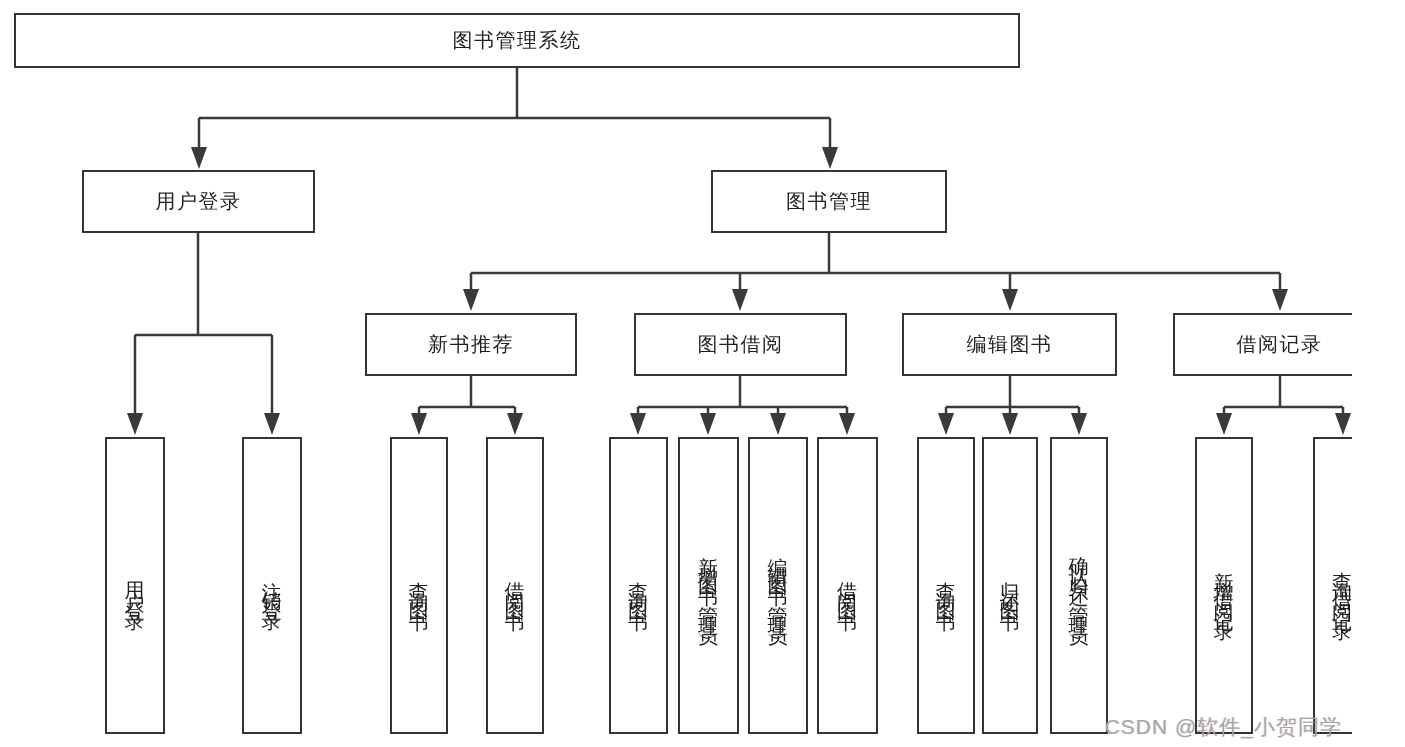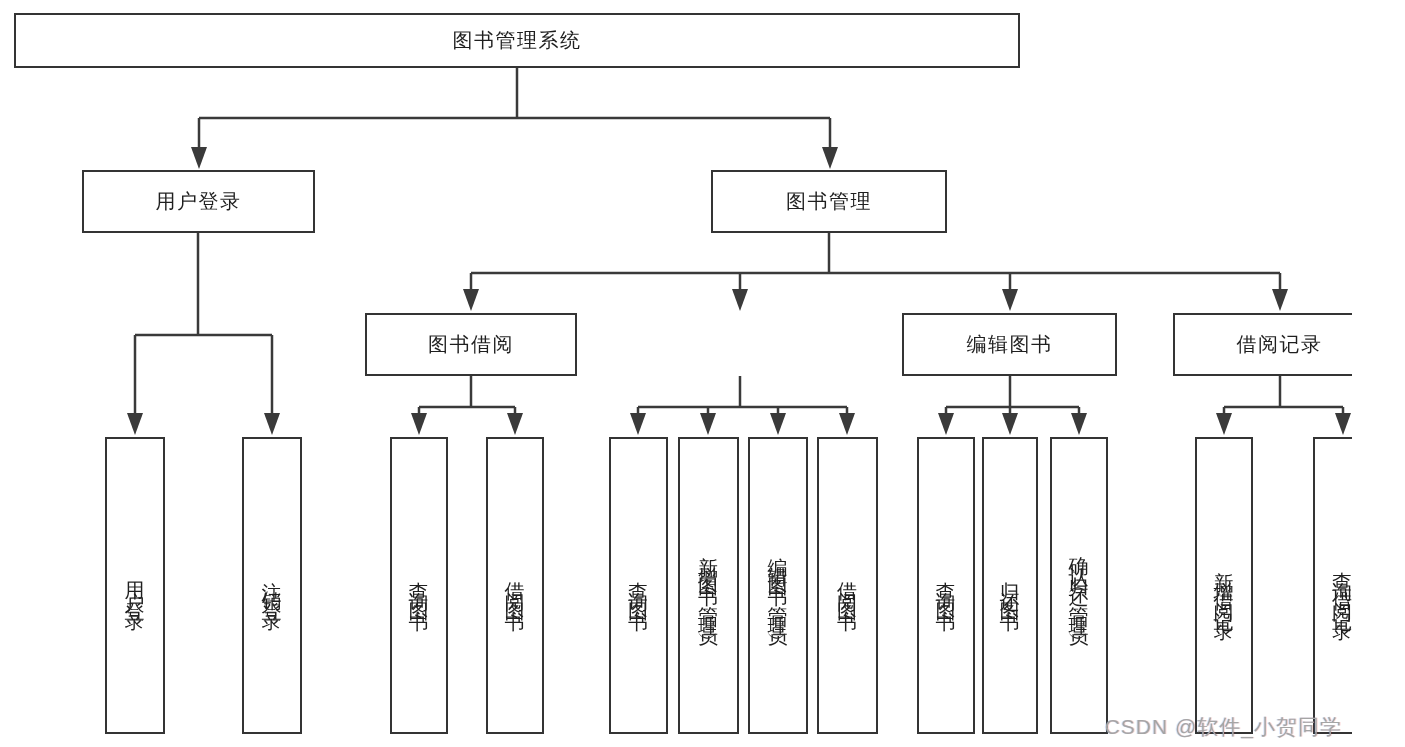--- a/index.html
+++ b/index.html
@@ -118,20 +118,23 @@
   </div>
 
   <div class="hbox" style="left:82px;top:170px;width:233px;height:63px">
     <span>用户登录</span>
   </div>
   <div class="hbox" style="left:711px;top:170px;width:236px;height:63px">
     <span>图书管理</span>
   </div>
 
   <div class="hbox" style="left:365px;top:313px;width:212px;height:63px">
+    <span>新书推荐</span>
+  </div>
+  <div class="hbox" style="left:634px;top:313px;width:213px;height:63px">
     <span>图书借阅</span>
   </div>
   <div class="hbox" style="left:902px;top:313px;width:215px;height:63px">
     <span>编辑图书</span>
   </div>
   <div class="hbox" style="left:1173px;top:313px;width:213px;height:63px">
     <span>借阅记录</span>
   </div>
 
   <div class="vbox" style="left:105px;top:437px;width:60px;height:297px">

